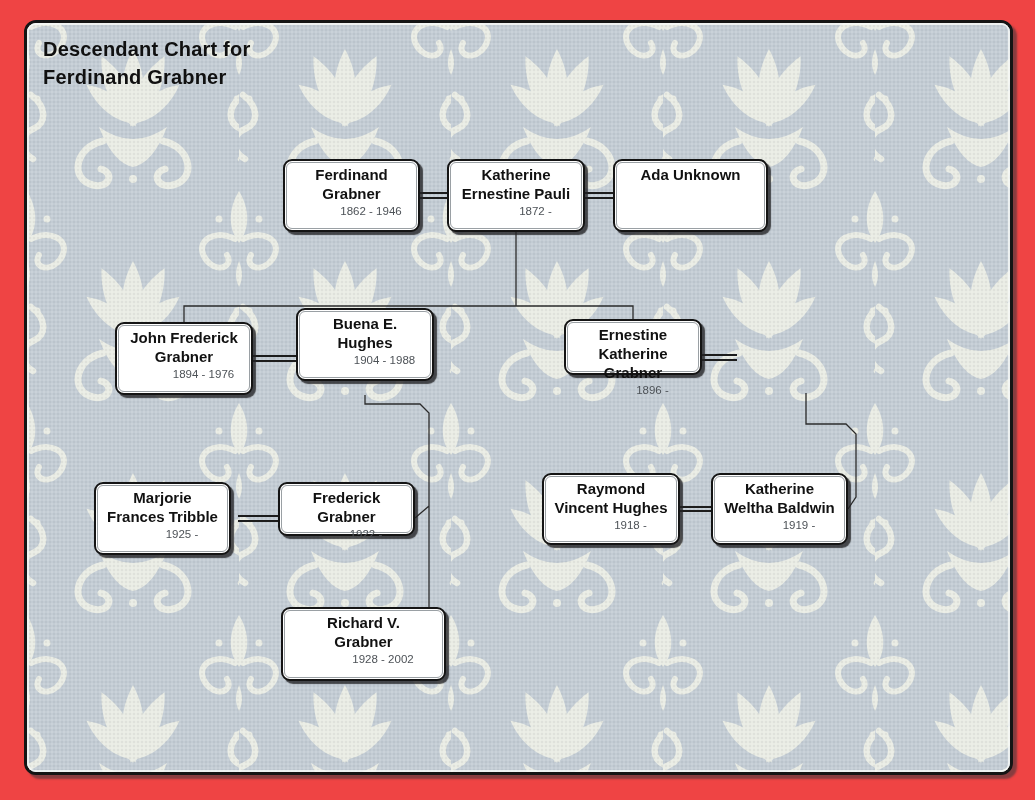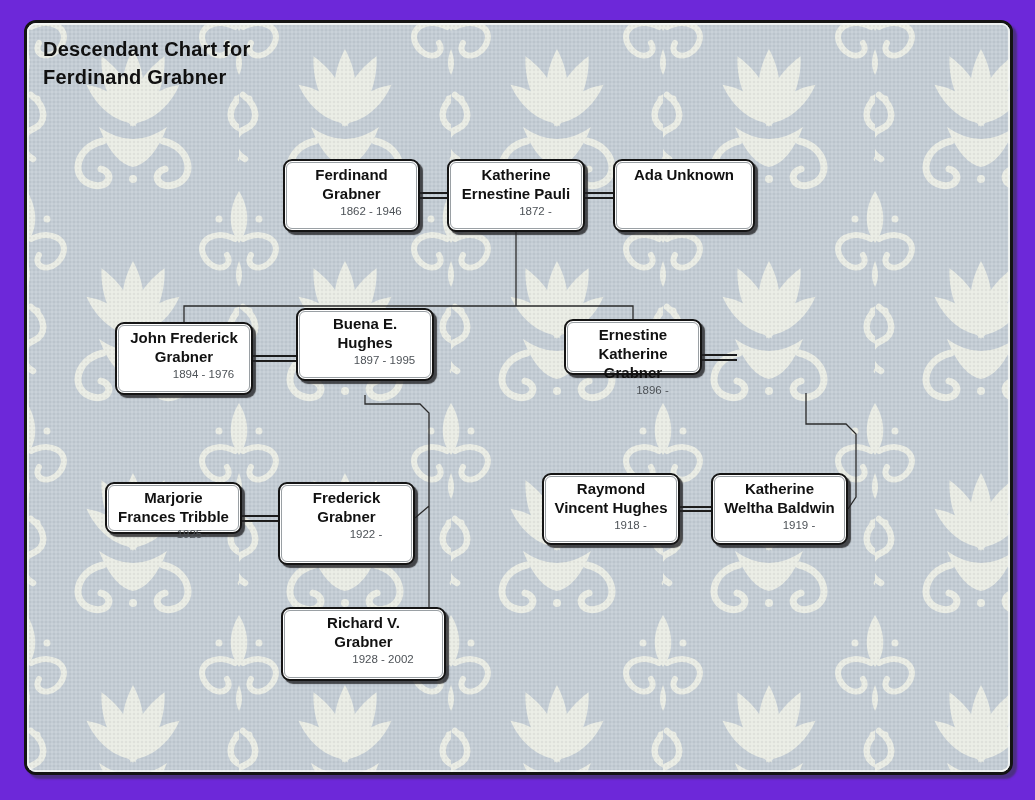--- a/index.html
+++ b/index.html
@@ -1,19 +1,19 @@
 <!DOCTYPE html>
 <html><head>
 <meta charset="utf-8">
 <style>
   html,body{margin:0;padding:0;background:#ffffff;}
   .page{
     position:relative;
     width:1035px;height:800px;
-    background:#6d28d9;
+    background:#ef4444;
     font-family:"Liberation Sans", sans-serif;
     overflow:hidden;
   }
   .frame{
     position:absolute;
     left:24px;top:20px;width:989px;height:755px;
     border:3px solid #141414;
     border-radius:12px;
     box-sizing:border-box;
     box-shadow:4px 4px 2px rgba(50,55,60,0.55);
@@ -156,57 +156,57 @@
     <div class="pdates">1862 - 1946</div>
   </div>
 
   <div class="person" style="left:447px;top:159px;width:138px;height:73px">
     <div class="inner-line"></div>
     <div class="pname">Katherine
 Ernestine Pauli</div>
     <div class="pdates">1872 -</div>
   </div>
 
-  <div class="person" style="left:613px;top:159px;width:142px;height:73px">
+  <div class="person" style="left:613px;top:159px;width:155px;height:73px">
     <div class="inner-line"></div>
     <div class="pname">Ada Unknown</div>
     <div class="pdates"></div>
   </div>
 
   <div class="person" style="left:115px;top:322px;width:138px;height:73px">
     <div class="inner-line"></div>
     <div class="pname">John Frederick
 Grabner</div>
     <div class="pdates">1894 - 1976</div>
   </div>
 
   <div class="person" style="left:296px;top:308px;width:138px;height:73px">
     <div class="inner-line"></div>
     <div class="pname">Buena E.
 Hughes</div>
-    <div class="pdates">1897 - 1995</div>
+    <div class="pdates">1904 - 1988</div>
   </div>
 
   <div class="person" style="left:564px;top:319px;width:138px;height:56px">
     <div class="inner-line"></div>
     <div class="pname">Ernestine
 Katherine
 Grabner</div>
     <div class="pdates">1896 -</div>
   </div>
 
 
-  <div class="person" style="left:105px;top:482px;width:137px;height:52px">
+  <div class="person" style="left:94px;top:482px;width:137px;height:73px">
     <div class="inner-line"></div>
     <div class="pname">Marjorie
 Frances Tribble</div>
     <div class="pdates">1925 -</div>
   </div>
 
-  <div class="person" style="left:278px;top:482px;width:137px;height:83px">
+  <div class="person" style="left:278px;top:482px;width:137px;height:54px">
     <div class="inner-line"></div>
     <div class="pname">Frederick
 Grabner</div>
     <div class="pdates">1922 -</div>
   </div>
 
   <div class="person" style="left:542px;top:473px;width:138px;height:72px">
     <div class="inner-line"></div>
     <div class="pname">Raymond
 Vincent Hughes</div>

